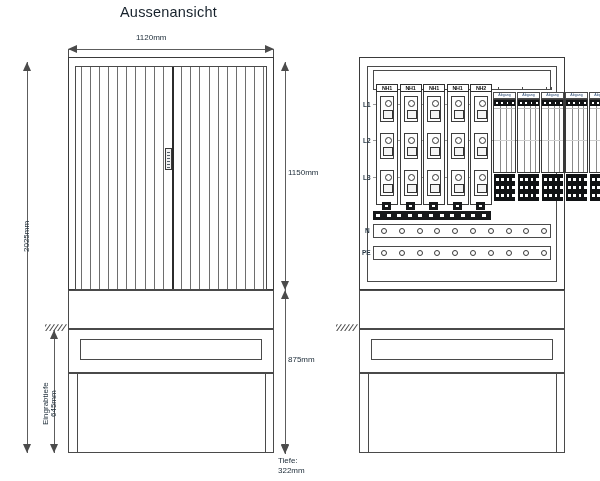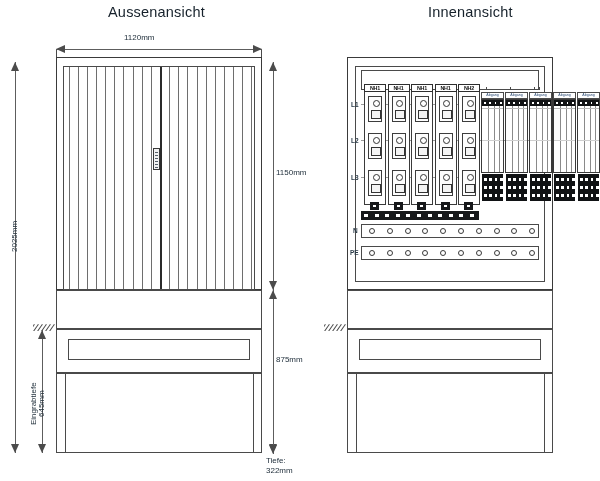--- a/index.html
+++ b/index.html
@@ -1,19 +1,19 @@
 <!DOCTYPE html>
 <html><head>
 <meta charset="utf-8">
 <style>
   html,body{margin:0;padding:0;background:#ffffff;}
   body{width:600px;height:481px;position:relative;overflow:hidden;
        font-family:"Liberation Sans","DejaVu Sans",sans-serif;color:#1d2b36;}
 
-  .stage{position:absolute;left:0;top:0;width:488px;height:481px;}
+  .stage{position:absolute;left:12px;top:0;width:488px;height:481px;}
 
   
   .view-title{position:absolute;font-size:14.5px;letter-spacing:.2px;
               color:#16212b;white-space:nowrap;}
   #title-outer{left:108px;top:4px;}
   #title-inner{left:428px;top:4px;}
 
   
   .ln{position:absolute;background:#4a4a4a;}
   .hl{height:1px;}
@@ -78,21 +78,20 @@
   .inner-panel{position:absolute;border:1px solid #4a4a4a;box-sizing:border-box;}
   .inner-top-strip{position:absolute;border:1px solid #4a4a4a;box-sizing:border-box;}
   .tick{position:absolute;width:1px;height:3px;background:#4a4a4a;}
 </style>
 </head>
 <body>
 
 <div class="stage">
 
   <div class="view-title" id="title-outer">Aussenansicht</div>
-  <div class="view-title" id="title-inner">Innenansicht</div>
 
   <div class="dim" style="left:56px;top:44px;width:206px;height:10px;">
     <div class="bar-h"></div>
     <div class="ar ar-l"></div>
     <div class="ar ar-r"></div>
   </div>
   <div class="dimtxt" style="left:124px;top:33px;">1120mm</div>
   <div class="ln vl" style="left:56px;top:50px;height:10px;"></div>
   <div class="ln vl" style="left:261px;top:50px;height:10px;"></div>
 

